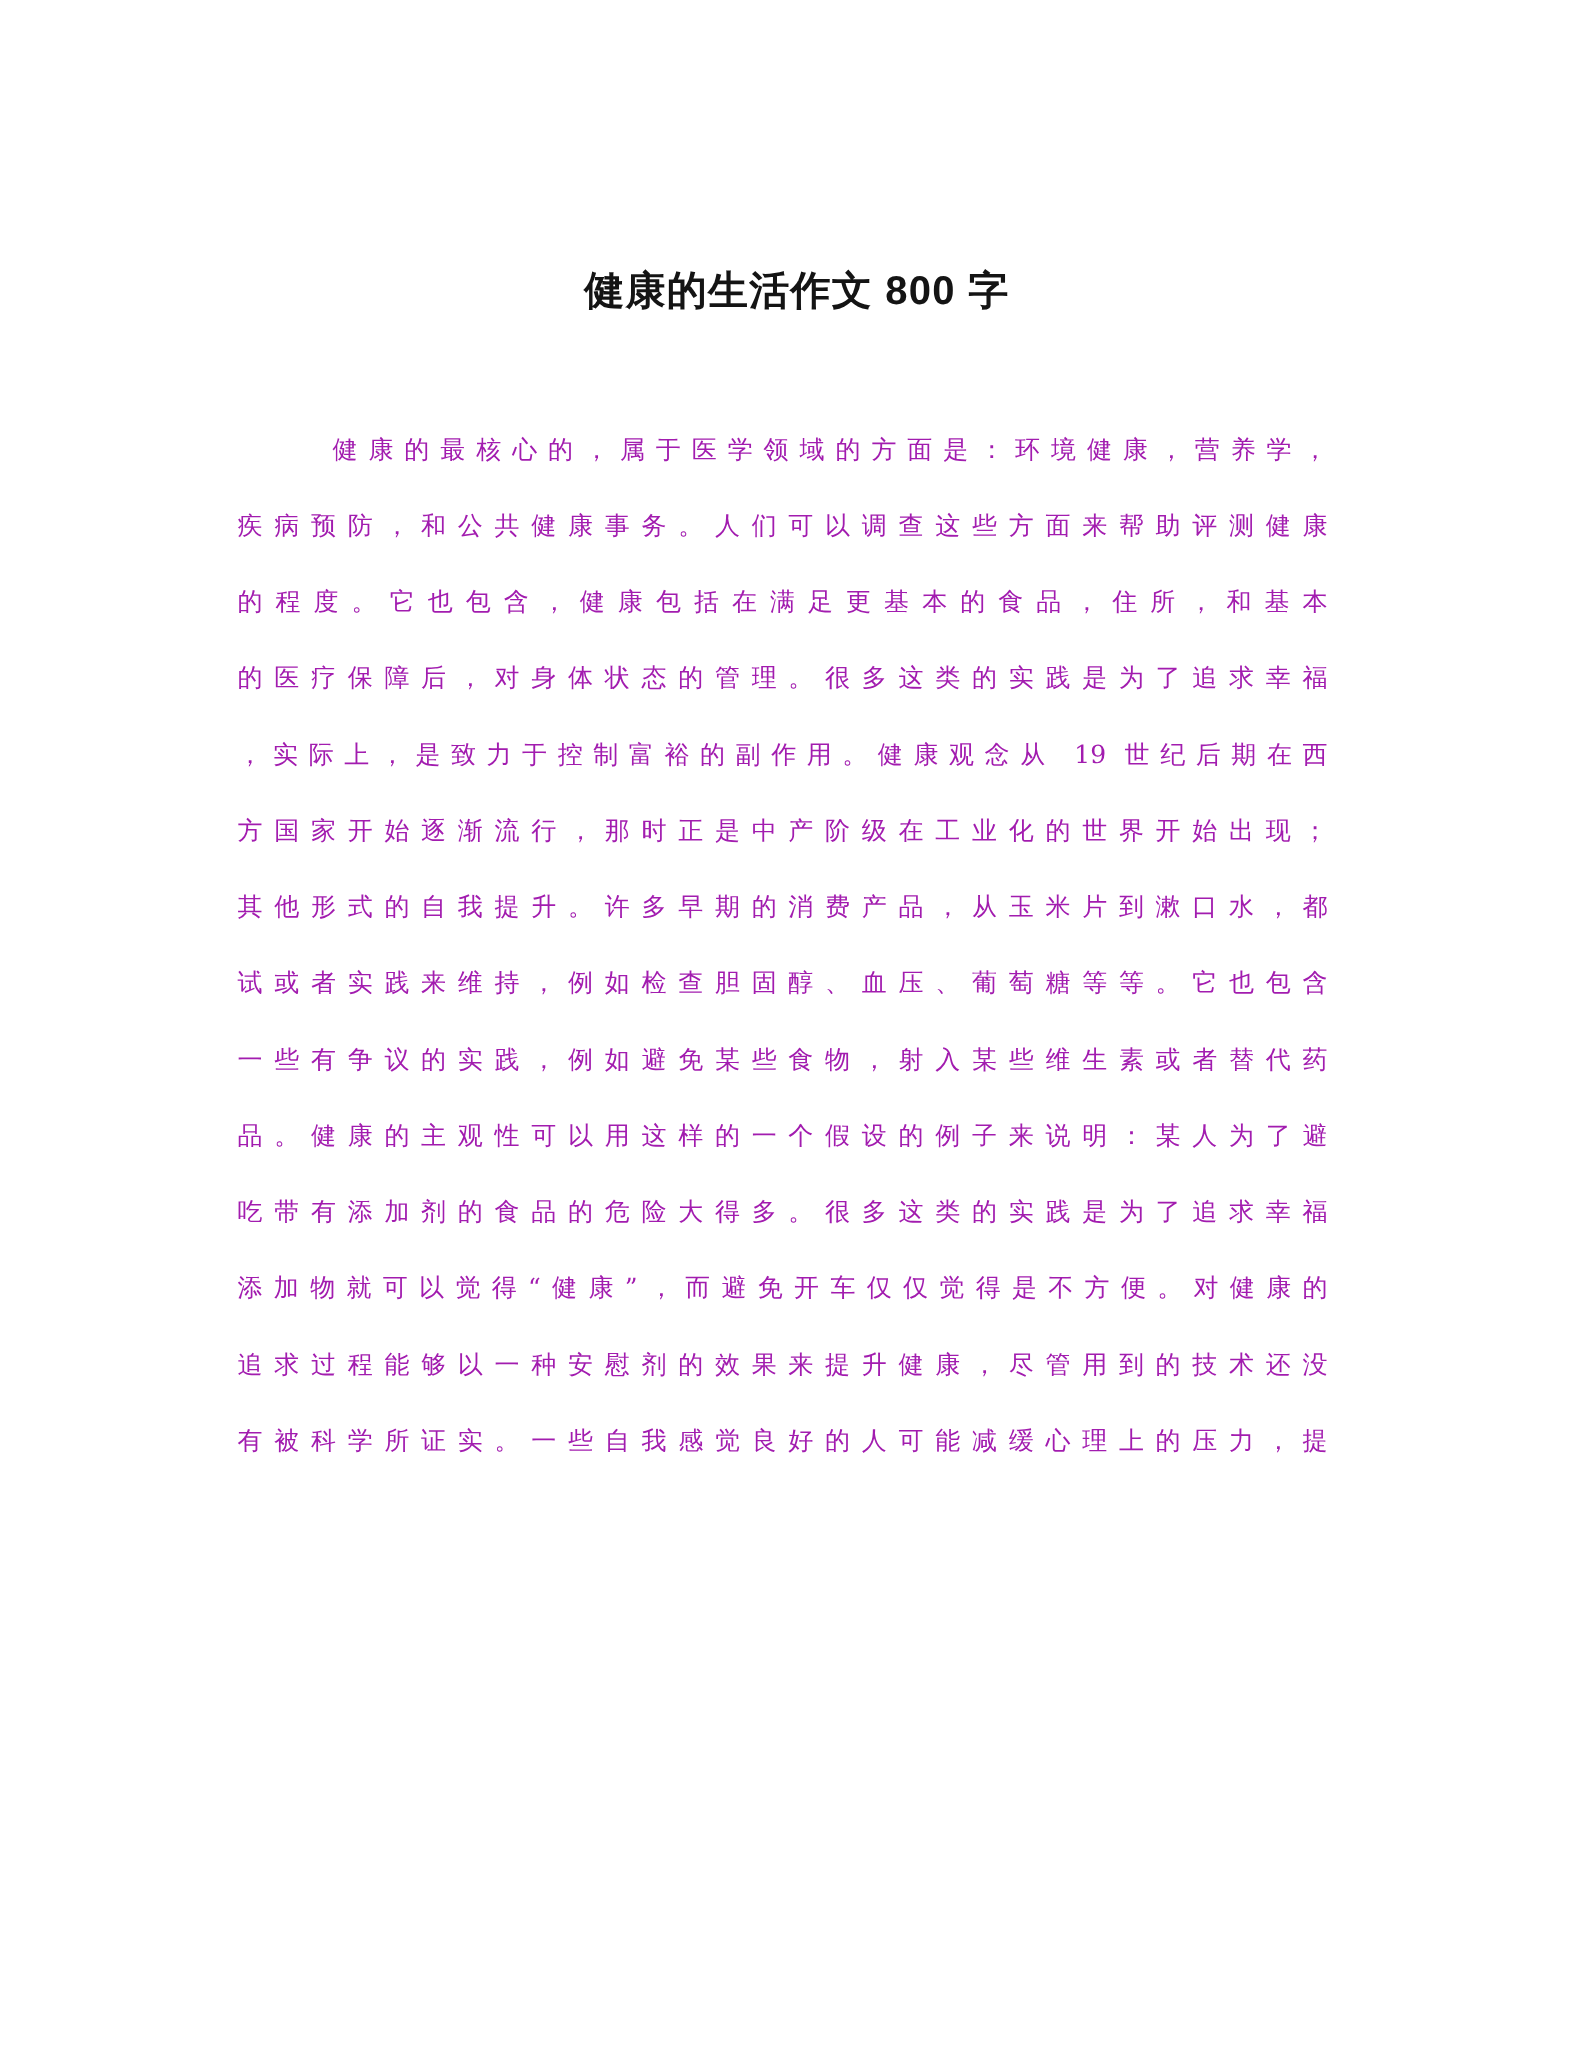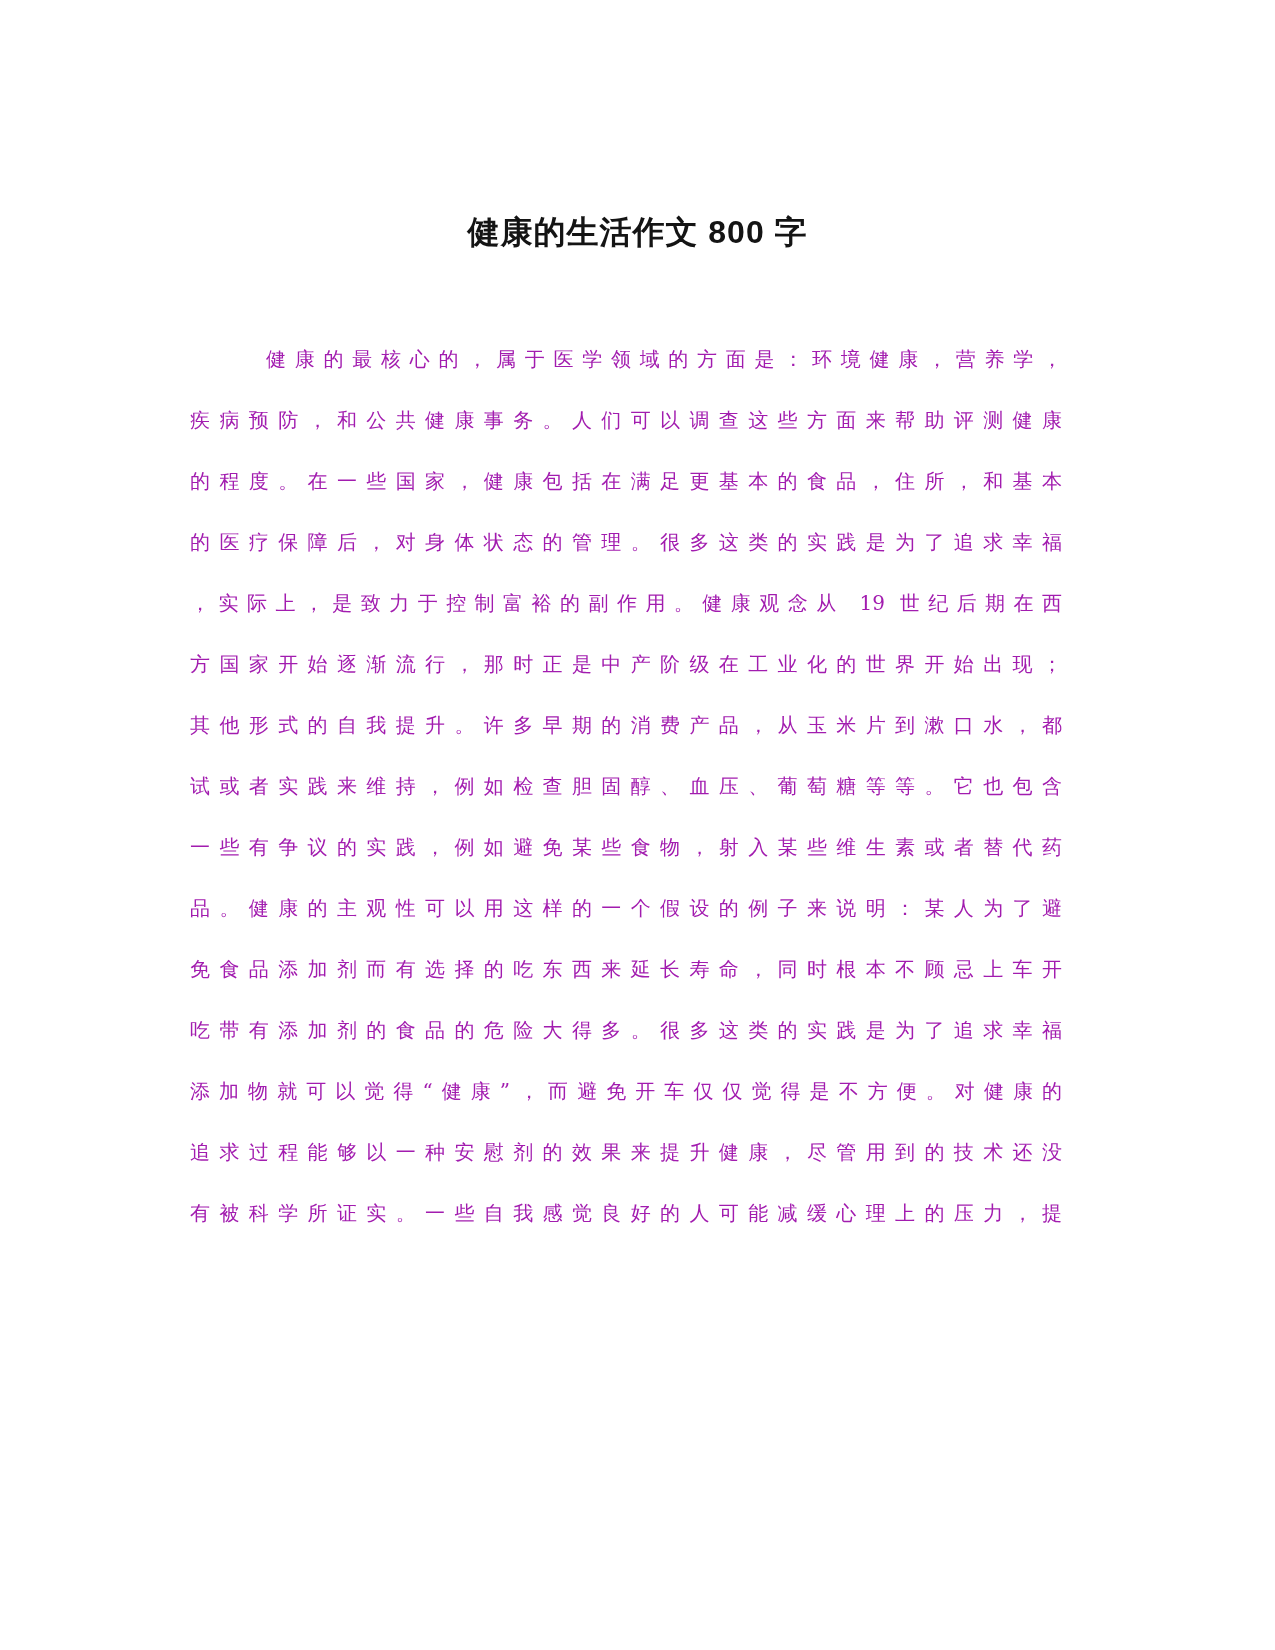--- a/index.html
+++ b/index.html
@@ -49,27 +49,26 @@
   }
 </style>
 </head>
 <body>
 
 <div class="page">
   <div class="doc-title">健康的生活作文 800 字</div>
   <div class="doc-body">
       <div class="line indent">健康的最核心的，属于医学领域的方面是：环境健康，营养学，</div>
       <div class="line">疾病预防，和公共健康事务。人们可以调查这些方面来帮助评测健康</div>
-      <div class="line">的程度。在一些国家，健康包括在满足更基本的食品，住所，和基本</div>
+      <div class="line">的程度。它也包含，健康包括在满足更基本的食品，住所，和基本</div>
       <div class="line">的医疗保障后，对身体状态的管理。很多这类的实践是为了追求幸福</div>
       <div class="line">，实际上，是致力于控制富裕的副作用。健康观念从 19 世纪后期在西</div>
       <div class="line">方国家开始逐渐流行，那时正是中产阶级在工业化的世界开始出现；</div>
       <div class="line">其他形式的自我提升。许多早期的消费产品，从玉米片到漱口水，都</div>
       <div class="line">试或者实践来维持，例如检查胆固醇、血压、葡萄糖等等。它也包含</div>
       <div class="line">一些有争议的实践，例如避免某些食物，射入某些维生素或者替代药</div>
       <div class="line">品。健康的主观性可以用这样的一个假设的例子来说明：某人为了避</div>
-      <div class="line">免食品添加剂而有选择的吃东西来延长寿命，同时根本不顾忌上车开</div>
       <div class="line">吃带有添加剂的食品的危险大得多。很多这类的实践是为了追求幸福</div>
       <div class="line">添加物就可以觉得“健康”，而避免开车仅仅觉得是不方便。对健康的</div>
       <div class="line">追求过程能够以一种安慰剂的效果来提升健康，尽管用到的技术还没</div>
       <div class="line">有被科学所证实。一些自我感觉良好的人可能减缓心理上的压力，提</div>
     </div>
 </div>
 
 </body></html>

